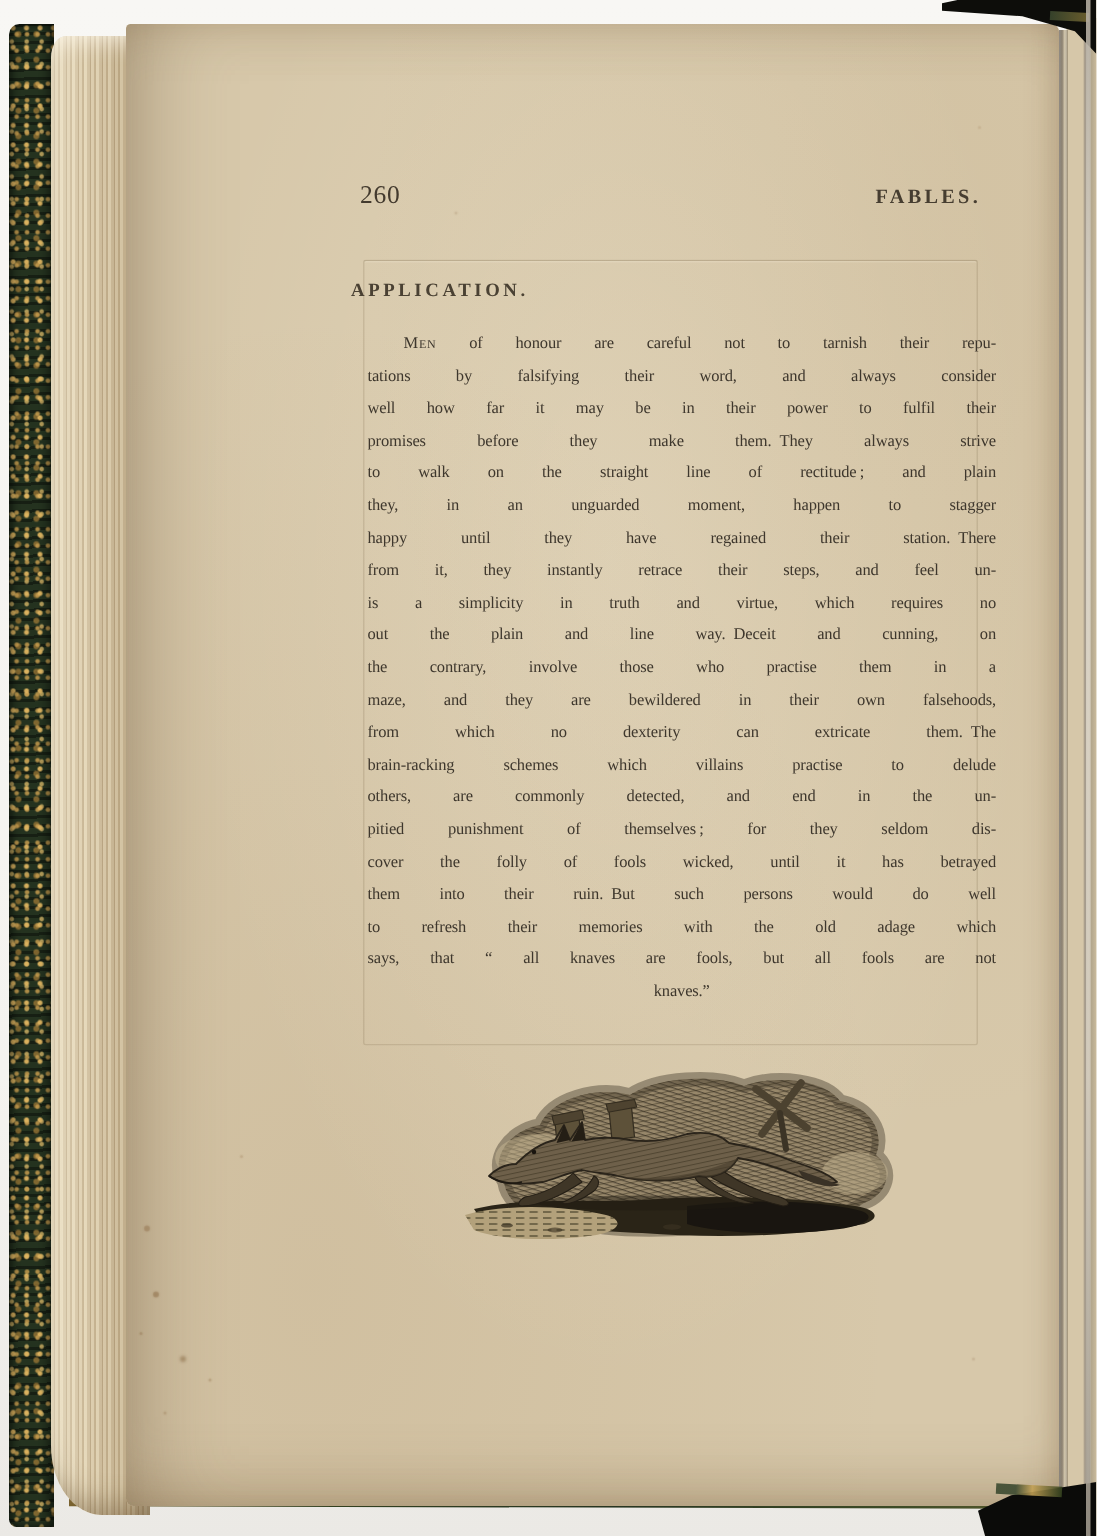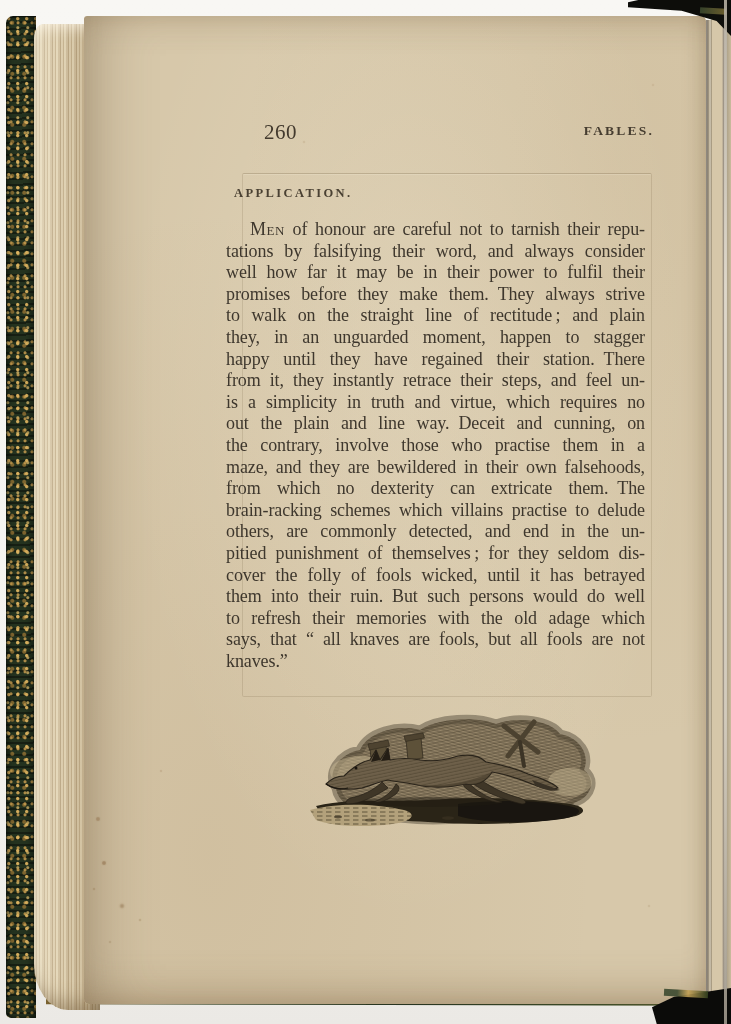--- a/index.html
+++ b/index.html
@@ -95,45 +95,45 @@
       109px 941px 1px 0 rgba(122,84,42,.25),
       160px 770px 1px 0 rgba(122,84,42,.22),
       303px 141px 1px 0 rgba(122,84,42,.18),
       652px 84px 1px 0 rgba(122,84,42,.16),
       648px 905px 1px 0 rgba(122,84,42,.18);
   }
 
   
   .content{position:absolute;left:0;top:0;width:622px;height:988px;color:#3e372d;}
   .folio{
-    position:absolute;left:180px;top:104px;
-    font-size:21px;letter-spacing:.5px;color:#433a2e;
+    position:absolute;left:156px;top:104px;
+    font-size:17px;letter-spacing:.5px;color:#433a2e;
   }
   .running-header{
     position:absolute;left:150px;top:107px;width:420px;text-align:right;
     font-size:13.5px;letter-spacing:2.2px;color:#463d30;font-weight:bold;
   }
   .blind-stamp{
     position:absolute;left:158px;top:157px;width:408px;height:522px;
     border:1px solid rgba(104,86,56,.16);
     border-top-color:rgba(104,86,56,.26);
     border-radius:2px;
     box-shadow:inset 0 1px 0 rgba(255,250,235,.18);
   }
   .section-title{
     position:absolute;left:150px;top:170px;width:420px;
     font-size:12.5px;letter-spacing:2.4px;color:#4a4133;font-weight:bold;
   }
   .body-block{
-    position:absolute;left:142px;top:203px;width:419px;
-    font-size:18px;letter-spacing:-.1px;color:#3e372d;
+    position:absolute;left:161px;top:203px;width:419px;
+    font-size:11px;letter-spacing:-.1px;color:#3e372d;
   }
   .line{height:21.6px;line-height:21.6px;text-align:justify;overflow:hidden;}
   .line::after{content:"";display:inline-block;width:100%;height:0;}
-  .line.last{text-align:left;}
+  .line.last{text-align:center;}
   .line.last::after{content:none;}
   .indent{display:inline-block;width:24px;}
   .smallcaps{font-variant:small-caps;letter-spacing:.5px;}
   .engraving{position:absolute;left:224px;top:694px;width:290px;height:122px;}
 </style>
 </head>
 <body>
 
 <div class="stage">
 

